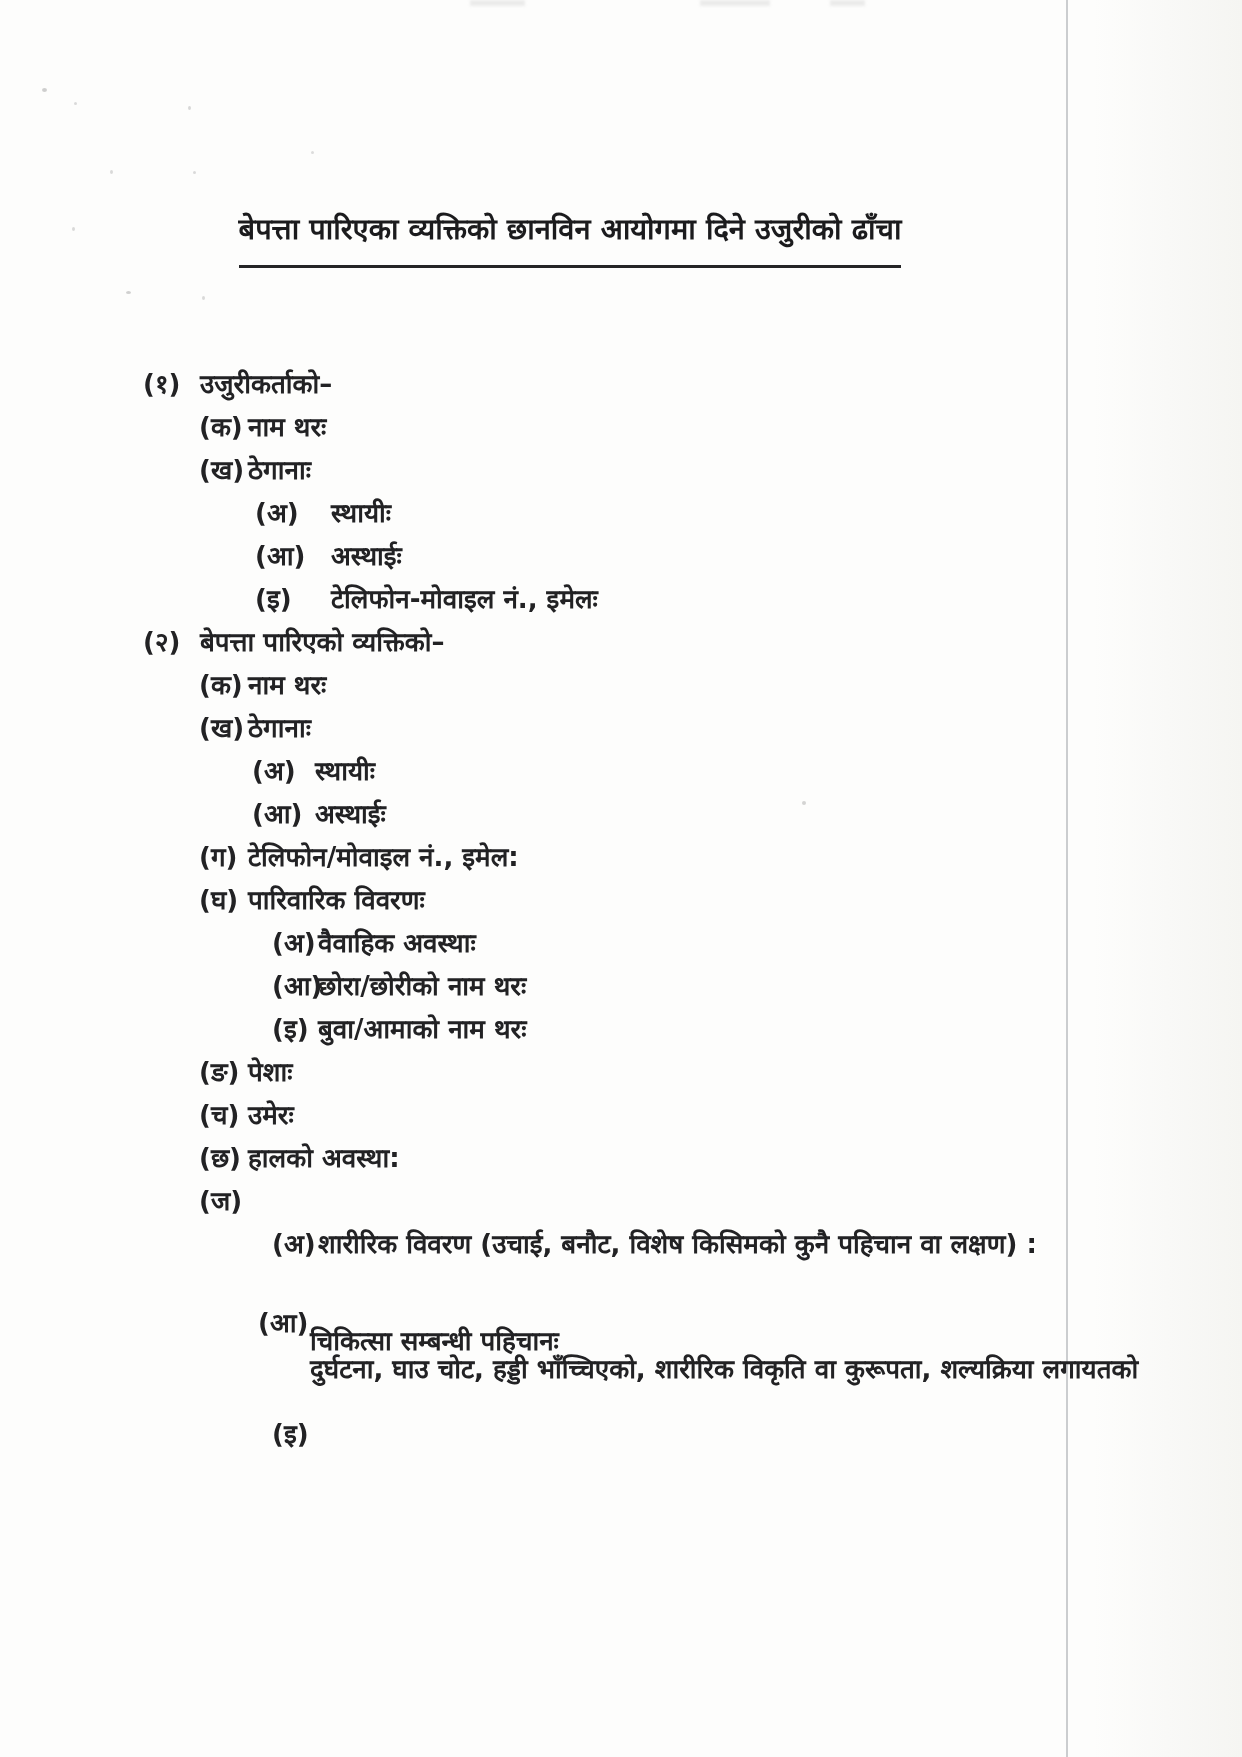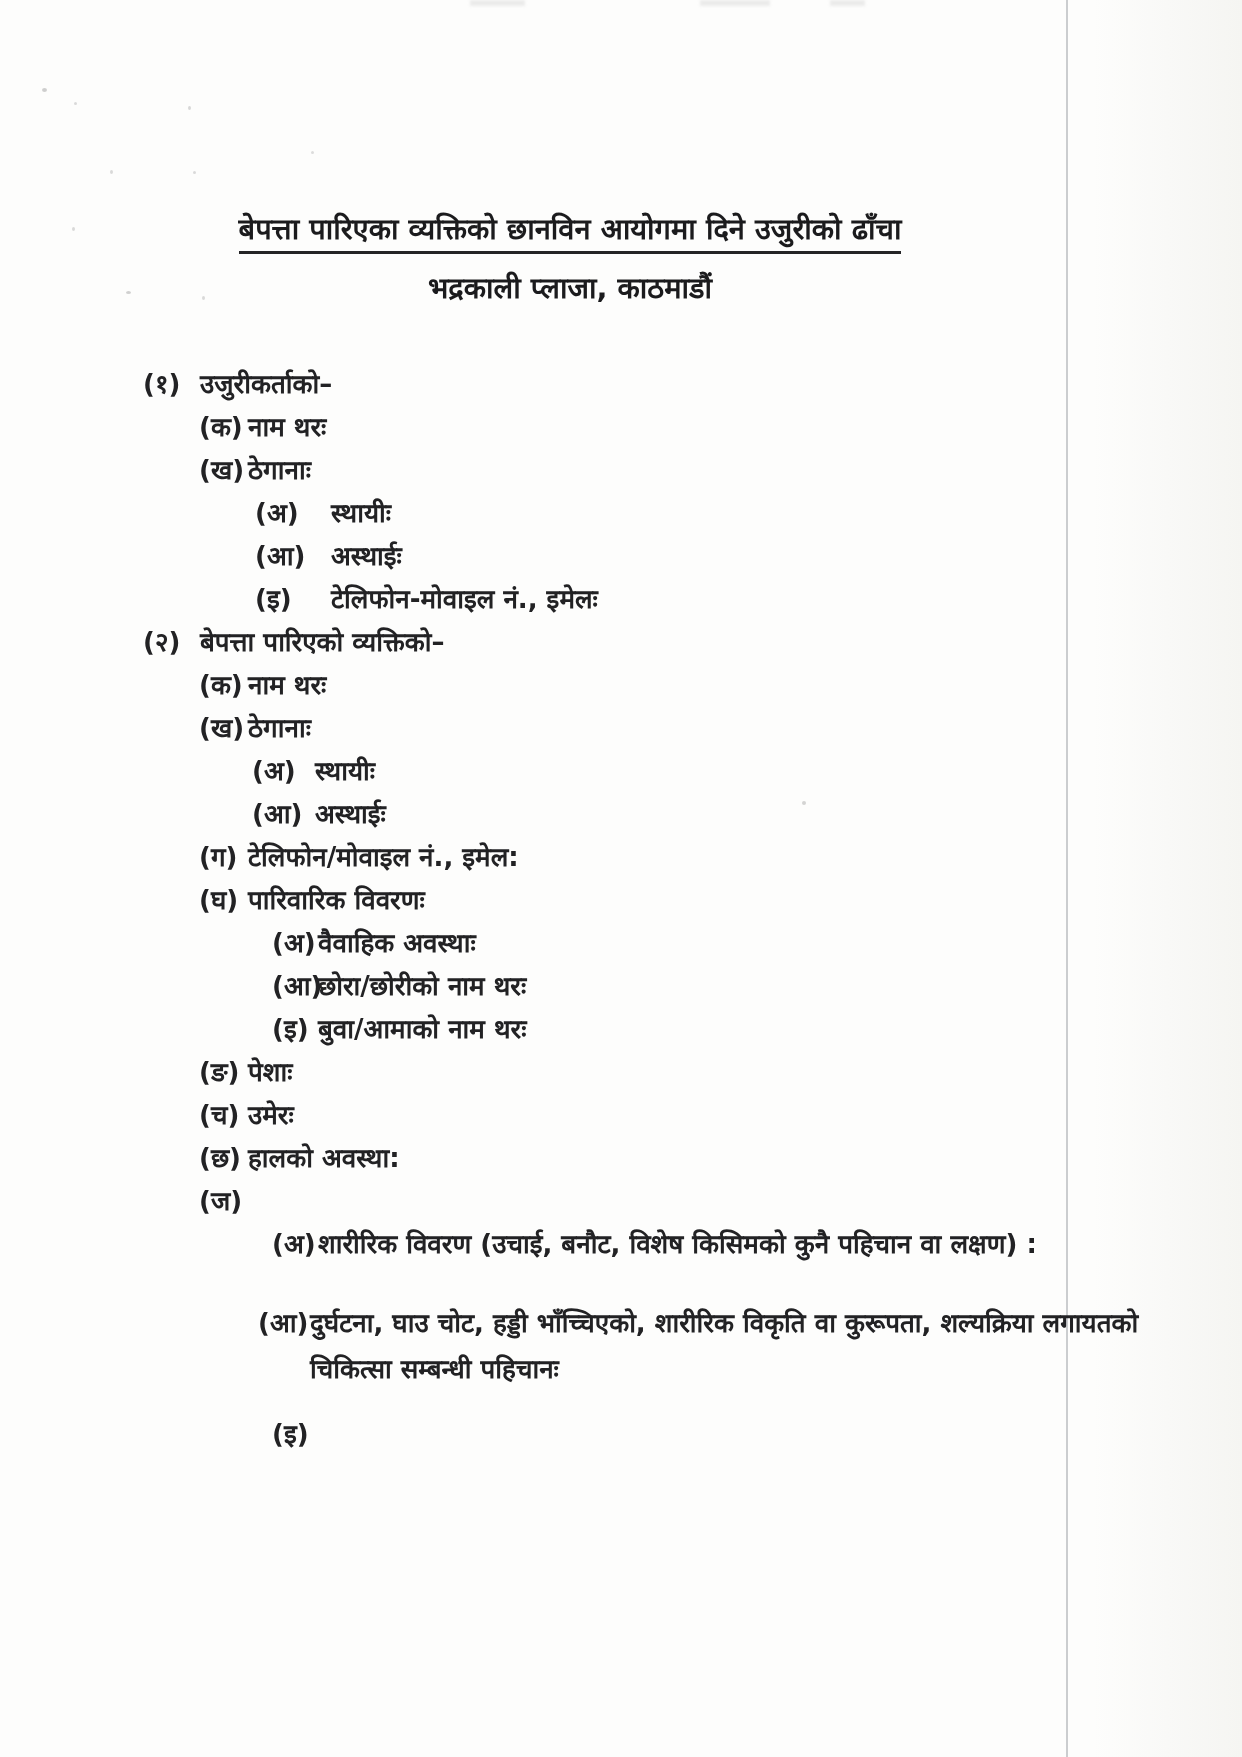--- a/index.html
+++ b/index.html
@@ -26,21 +26,21 @@
 
   
   .header {
     position: absolute; top: 212px; left: 0; width: 1140px;
     text-align: center; font-weight: bold; font-size: 29px; color: #1b1b1d;
   }
   .header .hline { line-height: 34px; margin-bottom: 17px; white-space: nowrap; }
   .title-underline {
     display: inline-block;
     border-bottom: 3px solid #242426;
-    padding-bottom: 5px;
+    padding-bottom: 19px;
   }
 
   
   .list { position: absolute; top: 370px; left: 0; width: 1242px; }
   .row {
     display: flex;
     font-size: 26px; line-height: 28px;
     margin-bottom: 15px;
     font-weight: 600;
     color: #222224;
@@ -78,21 +78,20 @@
   <div class="speck" style="left:311px; top:151px; width:3px; height:3px; opacity:.28;"></div>
   <div class="speck" style="left:72px;  top:227px; width:3px; height:4px; opacity:.30;"></div>
   <div class="speck" style="left:126px; top:291px; width:5px; height:3px; opacity:.38;"></div>
   <div class="speck" style="left:202px; top:296px; width:3px; height:4px; opacity:.30;"></div>
   <div class="speck" style="left:802px; top:801px; width:4px; height:4px; opacity:.35;"></div>
 
   <div class="header">
     <div class="hline">
       <span class="title-underline">बेपत्ता पारिएका व्यक्तिको छानविन आयोगमा दिने उजुरीको ढाँचा</span>
     </div>
-    <div class="hline">भद्रकाली प्लाजा, काठमाडौं</div>
   </div>
 
   <div class="list">
 
     <div class="row l1">
       <span class="marker">(१)</span>
       <span class="text">उजुरीकर्ताको–</span>
     </div>
     <div class="row l2">
       <span class="marker">(क)</span>
@@ -170,22 +169,22 @@
     <div class="row l2">
       <span class="marker">(ज)</span>
     </div>
     <div class="row l3c">
       <span class="marker">(अ)</span>
       <span class="text">शारीरिक विवरण (उचाई, बनौट, विशेष किसिमको कुनै पहिचान वा लक्षण) :</span>
     </div>
     <div class="row l3d gap-a">
       <span class="marker">(आ)</span>
       <span class="text multi">
+        <span class="ln ln2">चिकित्सा सम्बन्धी पहिचानः</span>
         <span class="ln">दुर्घटना, घाउ चोट, हड्डी भाँच्चिएको, शारीरिक विकृति वा कुरूपता, शल्यक्रिया लगायतको</span>
-        <span class="ln ln2">चिकित्सा सम्बन्धी पहिचानः</span>
       </span>
     </div>
     <div class="row l3c gap-b">
       <span class="marker">(इ)</span>
     </div>
 
   </div>
 </div>
 
 </body></html>

